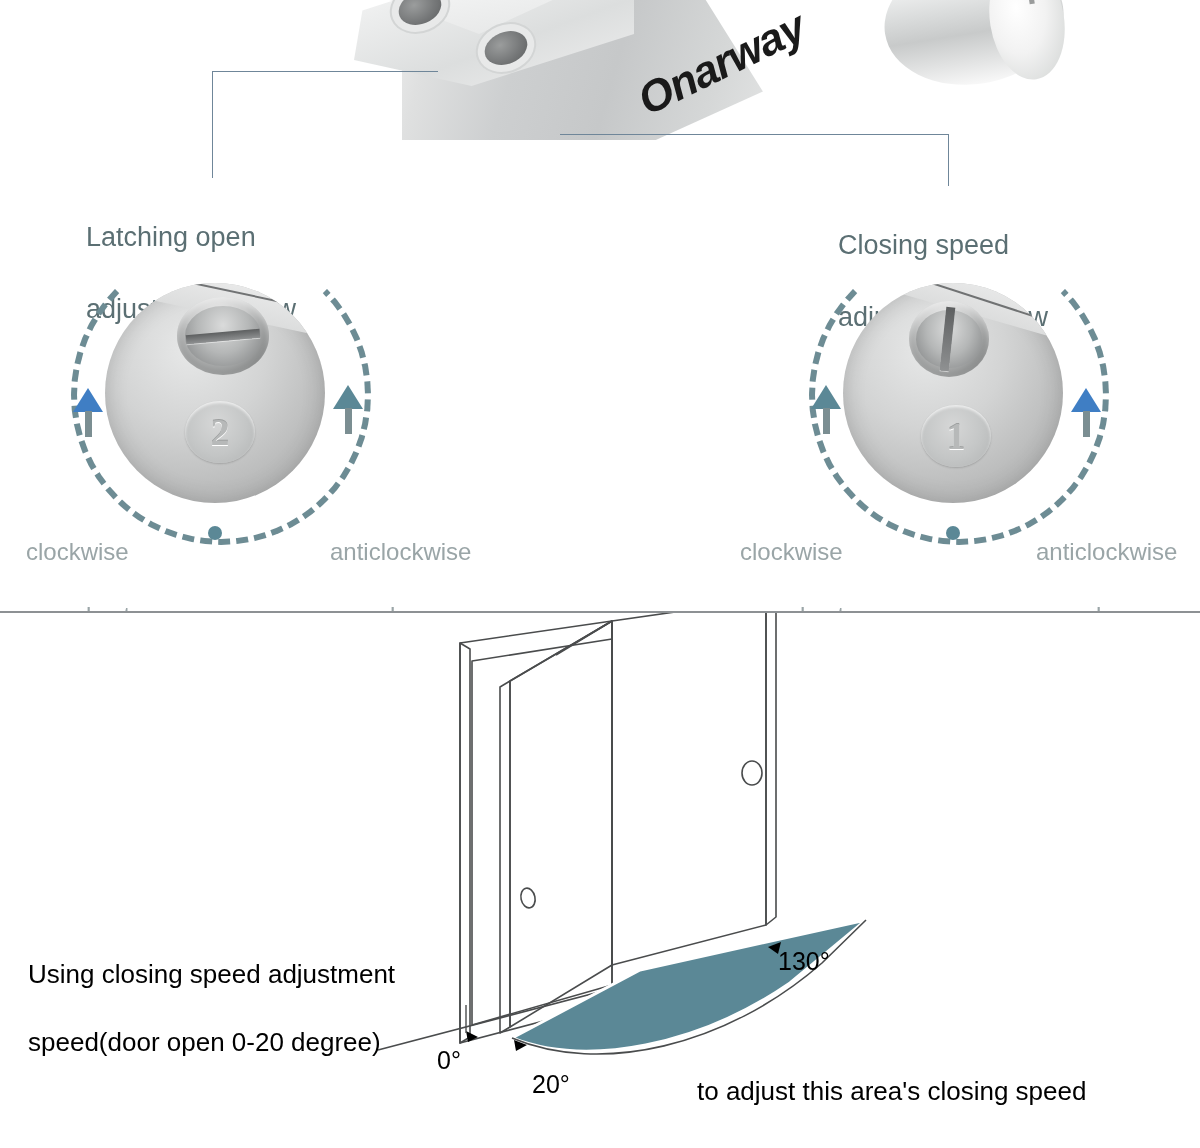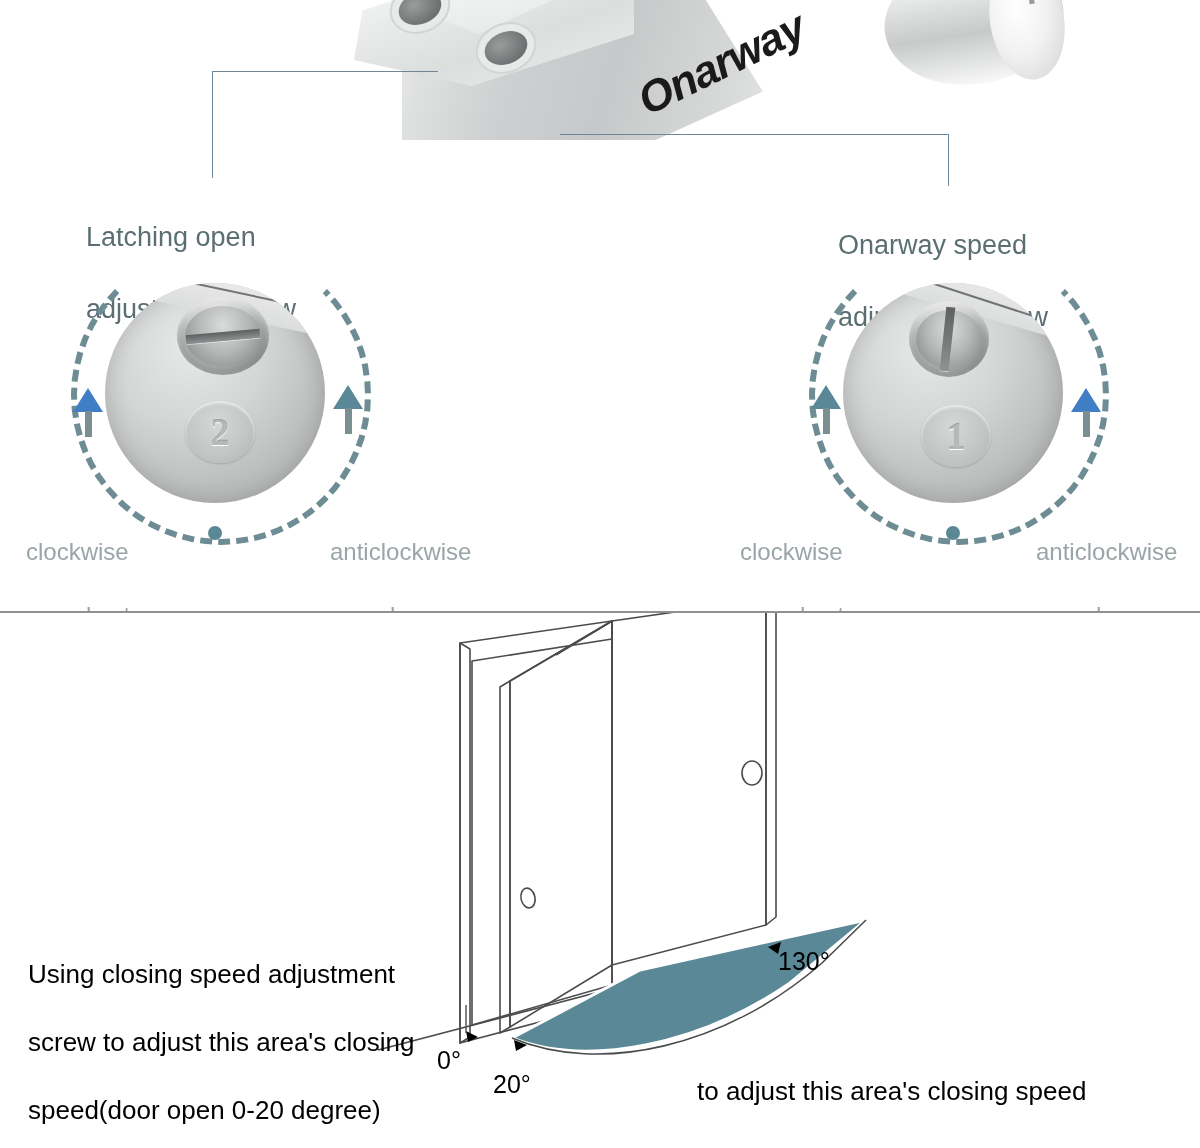--- a/index.html
+++ b/index.html
@@ -241,21 +241,21 @@
 
     <div class="leader leader-h abs" style="left:560px;top:134px;width:388px;"></div>
     <div class="leader leader-v abs" style="left:948px;top:134px;height:52px;"></div>
 
     <div class="callout" style="left:86px;top:183px;">
       <div>Latching open</div>
       <div>adjustment screw</div>
     </div>
 
     <div class="callout" style="left:838px;top:191px;">
-      <div>Onarway speed</div>
+      <div>Closing speed</div>
       <div>adiustment screw</div>
     </div>
 
     <div class="zoom-wrap" style="left:105px;top:283px;width:220px;height:220px;">
       <div class="zoom-circle">
         <div class="zc-bevel"></div>
         <div class="zc-edge"></div>
 
         <div class="zc-screw" style="left:72px;top:14px;">
           <div class="zc-screw-inner"></div>
@@ -361,26 +361,25 @@
       <path d="M 512 425 C 600 462, 726 434, 822 350 L 866 307" fill="none" stroke="#4a4c4d" stroke-width="1.6"></path>
 
       <path d="M 466 418 l 12 6 l -10 5 z" fill="#000000"></path>
       <path d="M 514 427 l 13 5 l -11 6 z" fill="#000000"></path>
       <path d="M 768 334 l 13 -5 l -3 12 z" fill="#000000"></path>
 
       <path d="M 466 420 L 466 392" stroke="#4a4c4d" stroke-width="1.4" fill="none"></path>
     </svg>
 
     <div class="deg" style="left:437px;top:433px;">0°</div>
-    <div class="deg" style="left:493px;top:457px;">20°</div>
+    <div class="deg" style="left:532px;top:457px;">20°</div>
     <div class="deg" style="left:778px;top:334px;">130°</div>
 
     <div class="note" style="left:28px;top:310px;width:430px;">
       <div>Using closing speed adjustment</div>
-      <div>screw to adjust this area's closing</div>
       <div>speed(door open 0-20 degree)</div>
     </div>
 
     <div class="note" style="left:697px;top:427px;width:500px;">
       <div>to adjust this area's closing speed</div>
       
     </div>
   </div>
 
 </div>

